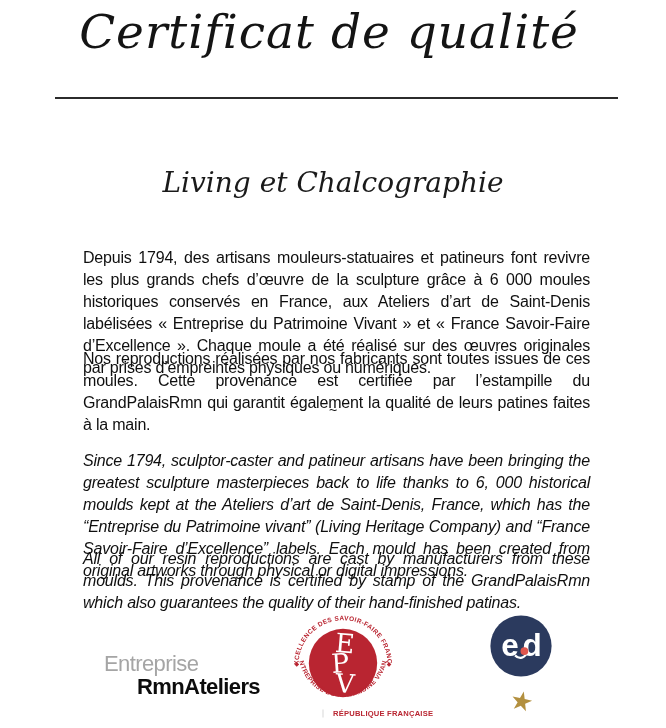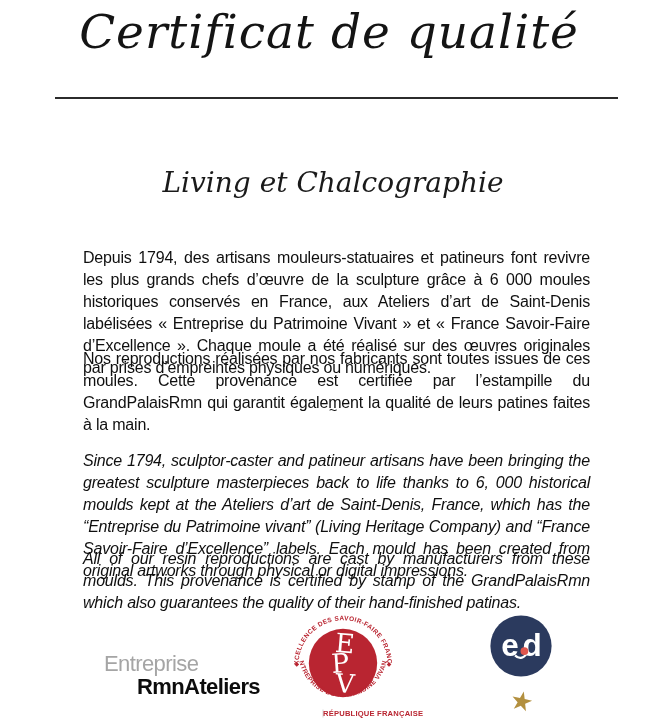--- a/index.html
+++ b/index.html
@@ -34,21 +34,21 @@
   
   .gp-logo{position:absolute;top:653px;left:104px;letter-spacing:-0.6px;line-height:1.0;}
   .gp1{font-size:22px;font-weight:500;color:#a5a5a5;}
   .gp2{font-size:22px;font-weight:bold;color:#0c0c0c;margin-left:33px;margin-top:1px;}
   
   .epv{position:absolute;top:610px;left:287px;width:112px;text-align:center;}
   .epv svg{display:block;margin:0 auto;}
   .epv-letter{font-family:"DejaVu Serif",serif;fill:#ffffff;text-anchor:middle;font-size:31px;}
   .arc-text{font-size:7.6px;font-weight:bold;letter-spacing:0.45px;fill:#b92531;}
   .arc-diamond{font-size:7px;fill:#b92531;text-anchor:middle;}
-  .republique{margin-top:-7px;display:flex;align-items:center;justify-content:space-between;gap:0;padding-left:36px;}
+  .republique{margin-top:-7px;display:flex;align-items:center;justify-content:space-between;gap:10px;padding-left:36px;}
   .flag{display:inline-flex;width:11px;height:7px;box-shadow:0 0 0 0.5px #d8d8d8;}
   .flag i{flex:1;}
   .flag .fb{background:#2a3a9c;}
   .flag .fw{background:#ffffff;}
   .flag .fr{background:#c8102e;}
   .rep-text{font-size:7.6px;font-weight:bold;color:#b92531;letter-spacing:0.2px;white-space:nowrap;}
   
   .edlogo{position:absolute;top:612px;left:428px;width:186px;text-align:center;}
   .ed-circle{display:block;margin:0 auto 8px auto;}
   .ed-letter{font-family:"Liberation Sans",sans-serif;font-weight:bold;fill:#ffffff;font-size:37px;text-anchor:middle;}

